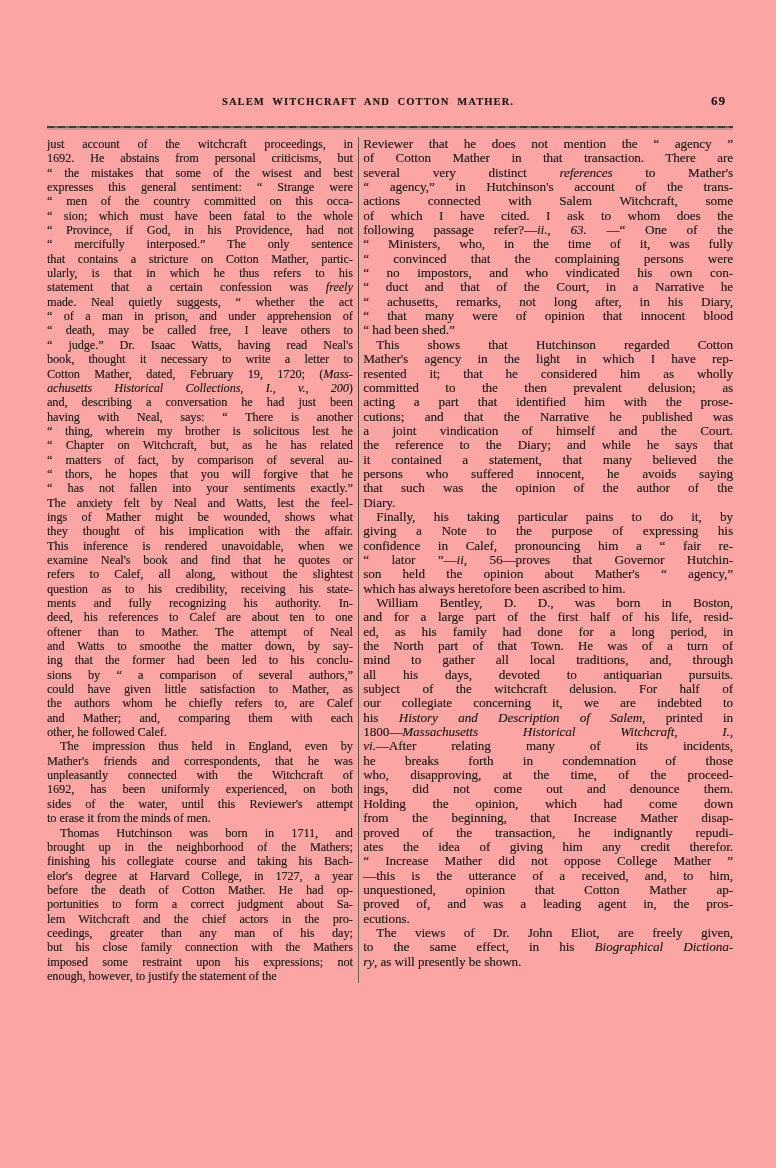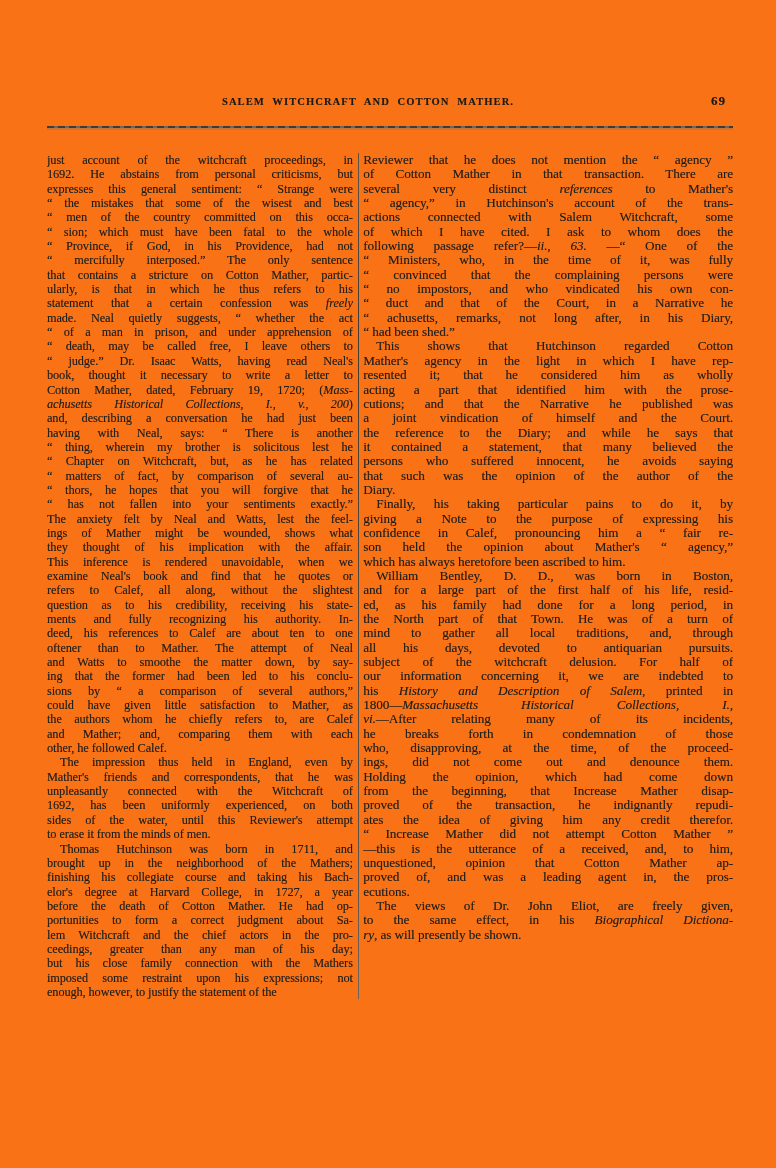--- a/index.html
+++ b/index.html
@@ -1,20 +1,20 @@
 <!DOCTYPE html>
 <html><head>
 <meta charset="utf-8">
 <style>
   html,body{margin:0;padding:0;background:#e8e8e6;}
   .page{
     position:relative;
     width:776px;height:1168px;
     margin:0 auto;
-    background:#f97316;
+    background:#fca5a5;
     font-family:"Liberation Serif","DejaVu Serif",serif;
     color:#211f1c;
     overflow:hidden;
   }
   .running-head{
     position:absolute;left:222px;top:96px;
     font-size:10.5px;font-weight:bold;
     letter-spacing:1.1px;word-spacing:4px;
     color:#1c1a18;
     text-shadow:0.2px 0.2px 0.3px rgba(40,35,30,0.45);
@@ -25,21 +25,21 @@
     font-size:13px;font-weight:bold;letter-spacing:1px;
     color:#1c1a18;
     text-shadow:0.2px 0.2px 0.3px rgba(40,35,30,0.45);
   }
   .header-rule{
     position:absolute;left:47px;top:126px;width:686px;height:2px;
     background:repeating-linear-gradient(90deg,#3d3b38 0 7px,#6b6761 7px 11px);
     box-shadow:0 2px 0 rgba(120,115,108,0.35);
   }
   .columns{
-    position:absolute;left:47px;top:153px;width:686px;
+    position:absolute;left:47px;top:137px;width:686px;
     display:flex;align-items:stretch;
   }
   .col{
     text-shadow:0.2px 0.2px 0.3px rgba(40,35,30,0.5);
   }
   .col-left{width:306px;font-size:12.2px;letter-spacing:-0.05px;}
   .col-right{width:370px;font-size:13.1px;letter-spacing:-0.05px;}
   .column-divider{
     width:1.4px;
     margin-left:5px;margin-right:4px;
@@ -60,22 +60,22 @@
 <body>
 
 <div class="page">
   <div class="running-head">SALEM WITCHCRAFT AND COTTON MATHER.</div>
   <div class="page-number">69</div>
   <div class="header-rule"></div>
   <div class="columns">
     <div class="col col-left" id="col-left">
         <div class="line">just account of the witchcraft proceedings, in</div>
         <div class="line">1692.  He abstains from personal criticisms, but</div>
+        <div class="line">“ the mistakes that some of the wisest and best</div>
         <div class="line">expresses this general sentiment: “ Strange were</div>
-        <div class="line">“ the mistakes that some of the wisest and best</div>
         <div class="line">“ men of the country committed on this occa-</div>
         <div class="line">“ sion; which must have been fatal to the whole</div>
         <div class="line">“ Province, if God, in his Providence, had not</div>
         <div class="line">“ mercifully interposed.”  The only sentence</div>
         <div class="line">that contains a stricture on Cotton Mather, partic-</div>
         <div class="line">ularly, is that in which he thus refers to his</div>
         <div class="line">statement that a certain confession was <i>freely</i></div>
         <div class="line">made.  Neal quietly suggests, “ whether the act</div>
         <div class="line">“ of a man in prison, and under apprehension of</div>
         <div class="line">“ death, may be called free, I leave others to</div>
@@ -132,56 +132,59 @@
         <div class="line">several very distinct <i>references</i> to Mather's</div>
         <div class="line">“ agency,” in Hutchinson's account of the trans-</div>
         <div class="line">actions connected with Salem Witchcraft, some</div>
         <div class="line">of which I have cited.  I ask to whom does the</div>
         <div class="line">following passage refer?—<i>ii., 63.</i> —“ One of the</div>
         <div class="line">“ Ministers, who, in the time of it, was fully</div>
         <div class="line">“ convinced that the complaining persons were</div>
         <div class="line">“ no impostors, and who vindicated his own con-</div>
         <div class="line">“ duct and that of the Court, in a Narrative he</div>
         <div class="line">“ achusetts, remarks, not long after, in his Diary,</div>
+        <div class="line">“ that many were of opinion that innocent blood</div>
         <div class="line para-end">“ had been shed.”</div>
         <div class="line para-start">This shows that Hutchinson regarded Cotton</div>
         <div class="line">Mather's agency in the light in which I have rep-</div>
         <div class="line">resented it; that he considered him as wholly</div>
+        <div class="line">committed to the then prevalent delusion; as</div>
         <div class="line">acting a part that identified him with the prose-</div>
         <div class="line">cutions; and that the Narrative he published was</div>
         <div class="line">a joint vindication of himself and the Court.</div>
         <div class="line">the reference to the Diary; and while he says that</div>
         <div class="line">it contained a statement, that many believed the</div>
         <div class="line">persons who suffered innocent, he avoids saying</div>
         <div class="line">that such was the opinion of the author of the</div>
         <div class="line para-end">Diary.</div>
         <div class="line para-start">Finally, his taking particular pains to do it, by</div>
         <div class="line">giving a Note to the purpose of expressing his</div>
         <div class="line">confidence in Calef, pronouncing him a “ fair re-</div>
+        <div class="line">“ lator ”—<i>ii</i>, 56—proves that Governor Hutchin-</div>
         <div class="line">son held the opinion about Mather's “ agency,”</div>
         <div class="line para-end">which has always heretofore been ascribed to him.</div>
         <div class="line para-start">William Bentley, D. D., was born in Boston,</div>
         <div class="line">and for a large part of the first half of his life, resid-</div>
         <div class="line">ed, as his family had done for a long period, in</div>
         <div class="line">the North part of that Town.  He was of a turn of</div>
         <div class="line">mind to gather all local traditions, and, through</div>
         <div class="line">all his days, devoted to antiquarian pursuits.</div>
         <div class="line">subject of the witchcraft delusion.  For half of</div>
-        <div class="line">our information concerning it, we are indebted to</div>
+        <div class="line">our collegiate concerning it, we are indebted to</div>
         <div class="line">his <i>History and Description of Salem</i>, printed in</div>
-        <div class="line">1800—<i>Massachusetts Historical Collections, I.,</i></div>
+        <div class="line">1800—<i>Massachusetts Historical Witchcraft, I.,</i></div>
         <div class="line"><i>vi.</i>—After relating many of its incidents,</div>
         <div class="line">he breaks forth in condemnation of those</div>
         <div class="line">who, disapproving, at the time, of the proceed-</div>
         <div class="line">ings, did not come out and denounce them.</div>
         <div class="line">Holding the opinion, which had come down</div>
         <div class="line">from the beginning, that Increase Mather disap-</div>
         <div class="line">proved of the transaction, he indignantly repudi-</div>
         <div class="line">ates the idea of giving him any credit therefor.</div>
-        <div class="line">“ Increase Mather did not attempt Cotton Mather ”</div>
+        <div class="line">“ Increase Mather did not oppose College Mather ”</div>
         <div class="line">—this is the utterance of a received, and, to him,</div>
         <div class="line">unquestioned, opinion that Cotton Mather ap-</div>
         <div class="line">proved of, and was a leading agent in, the pros-</div>
         <div class="line para-end">ecutions.</div>
         <div class="line para-start">The views of Dr. John Eliot, are freely given,</div>
         <div class="line">to the same effect, in his <i>Biographical Dictiona-</i></div>
         <div class="line para-end"><i>ry</i>, as will presently be shown.</div>
       </div>
   </div>
 </div>

